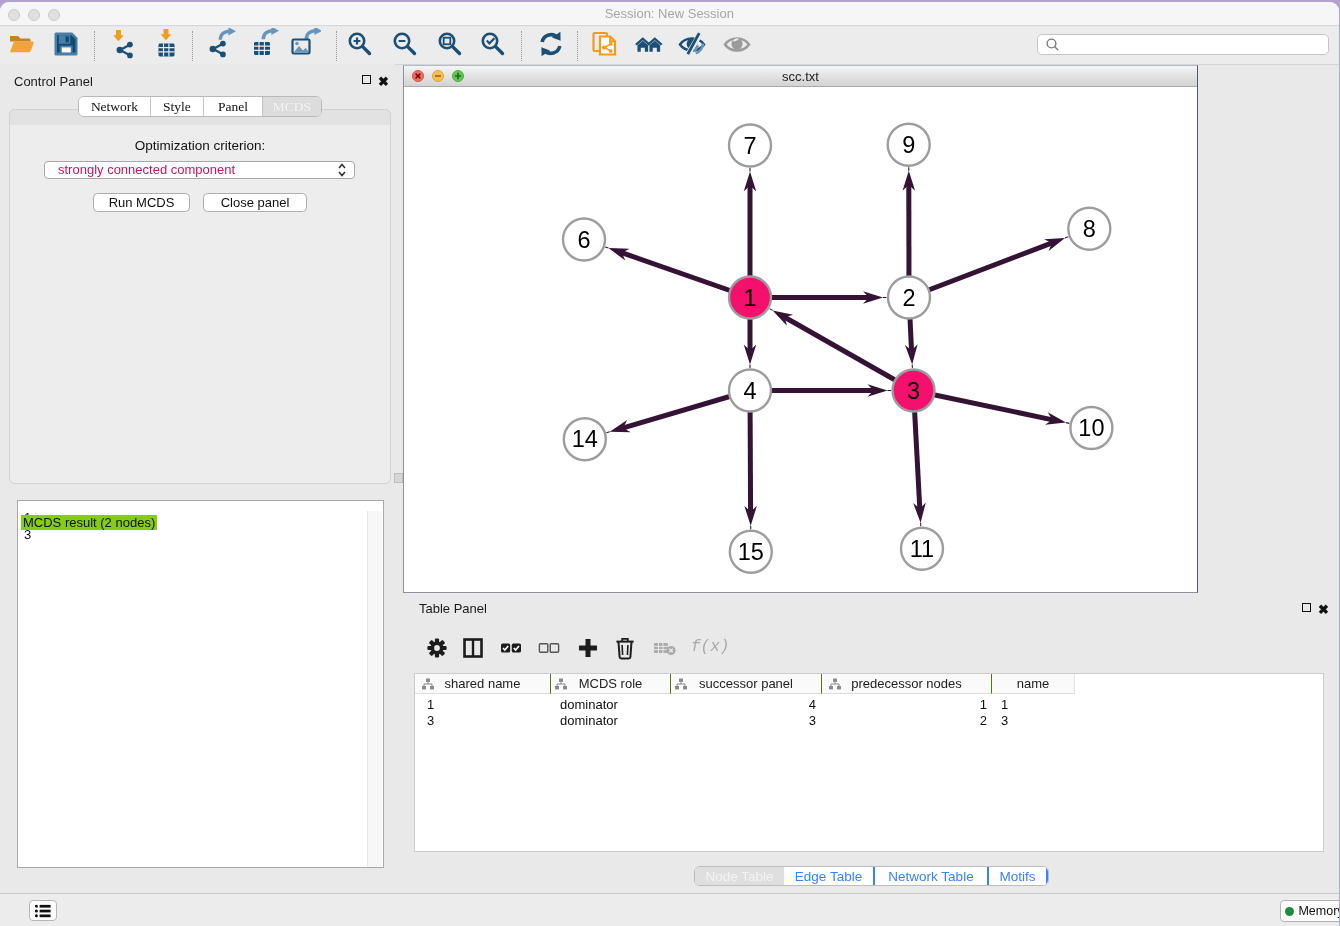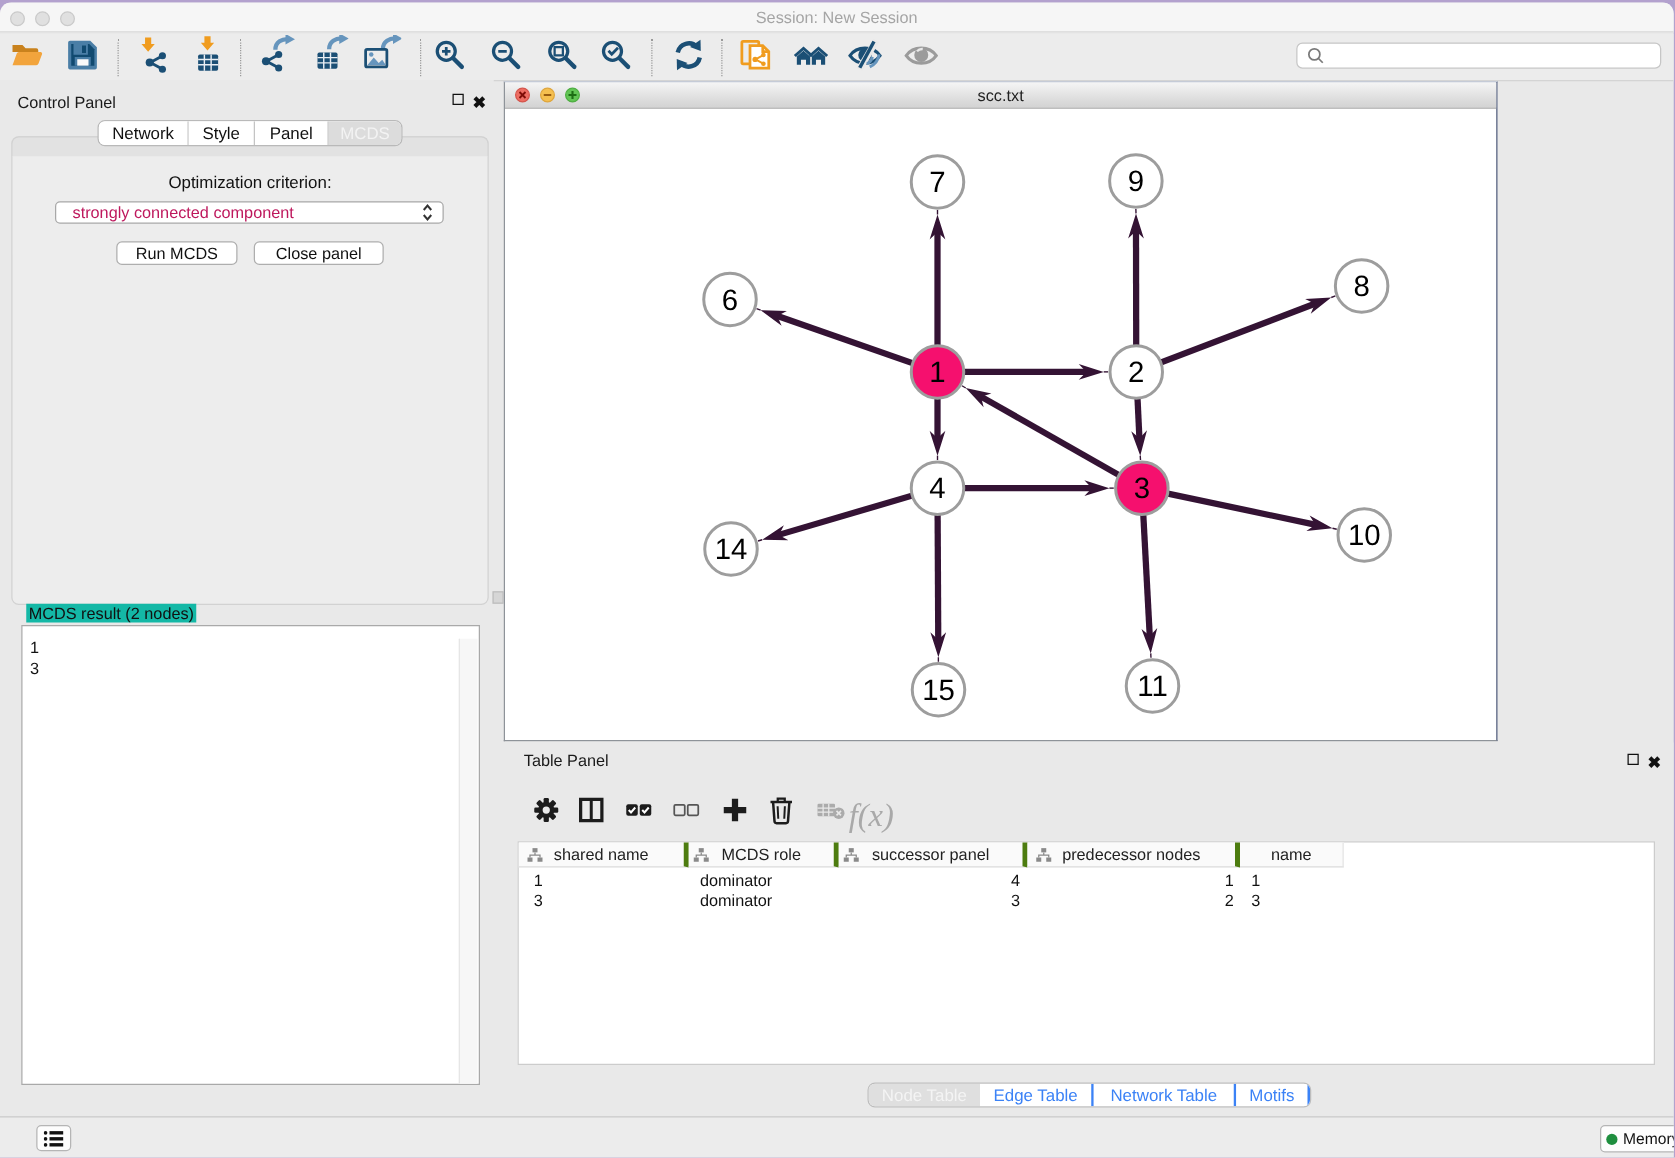--- a/index.html
+++ b/index.html
@@ -20,44 +20,44 @@
   border:1px solid #c6c6c6; border-radius:5px; }
 .cpanel { position:absolute; left:0; top:62px; width:395px; height:829px; background:#e9e9e9; }
 .phead { font-size:13px; color:#1a1a1a; }
 .flbtn { position:absolute; width:9px; height:9px; border:1.6px solid #111; }
 .xbtn  { position:absolute; font-size:13px; font-weight:bold; color:#111; line-height:9px; }
 .innerpanel { position:absolute; left:9px; top:45px; width:382px; height:375px; background:#ededed;
   border:1px solid #d2d2d2; border-radius:6px; }
 .innertop { position:absolute; left:9px; top:45px; width:382px; height:16px; background:#e2e2e2;
   border:1px solid #d2d2d2; border-bottom:none; border-radius:6px 6px 0 0; }
 .tabs { position:absolute; left:78px; top:32px; height:21px; display:flex;
-  border:1px solid #b9b9b9; border-radius:6px; overflow:hidden; background:#fff; }
+  border:1px solid #b9b9b9; border-radius:6px; overflow:hidden; background:#fff;font-family:Liberation Serif, serif; }
 .tab { font-size:13.5px; color:#111; text-align:center; line-height:19.5px; background:#fff;
   border-right:1px solid #c4c4c4; }
 .tabsel { background:#dcdcdc; color:#f3f3f3; border-right:none; }
 select, .combo { position:absolute; }
 .combo { left:44px; top:97px; width:311px; height:18px; background:#fff; border:1px solid #a8a8a8;
   border-radius:4px; font-size:13px; color:#be185d; line-height:16px; padding-left:13px; }
 .btn { position:absolute; height:19px; background:#fff; border:1px solid #aeaeae; border-radius:4.5px;
   font-size:13px; color:#111; text-align:center; line-height:17px; }
 .fieldset { position:absolute; left:17px; top:436px; width:367px; height:368px;
   border:1px solid #a9a9a9; background:#fff; }
-.legend { position:absolute; left:21px; top:419px; background:#14b8a6; font-size:13px; color:#111;
+.legend { position:absolute; left:21px; top:451px; background:#84cc16; font-size:13px; color:#111;
   padding:0 2px; }
 .netframe { position:absolute; left:403px; top:62.5px; width:795px; height:528.5px;
   border:1px solid #8e9399; border-top:1.5px solid #b4bccc; border-right:1.6px solid #4d5878;
   background:#fff; }
 .nettitle { position:absolute; left:0; top:0; width:100%; height:21px;
   background:linear-gradient(#f5f5f5,#dcdcdc 70%,#d3d3d3); border-bottom:1px solid #a9a9a9; }
 .ntl { position:absolute; top:4.5px; width:12px; height:12px; border-radius:50%; }
 .nettitletext { position:absolute; top:3px; width:100%; text-align:center; font-size:13px; color:#222; }
 .tpanel { position:absolute; left:403px; top:592px; width:935.6px; height:299px; background:#e9e9e9; }
 .tbl { position:absolute; left:11px; top:79px; width:910px; height:179px; background:#fff;
   border:1px solid #cccccc; }
-.th { position:absolute; top:0; height:20px; background:#fafafa; border-right:4px solid #4d7c0f;
+.th { position:absolute; top:0; height:20px; background:#fafafa; border-right:1px solid #4d7c0f;
   border-bottom:1px solid #dcdcdc; font-size:13px; color:#222; text-align:center; line-height:20px; }
 .td { position:absolute; font-size:13px; color:#111; height:16px; line-height:16px; }
 .btabs { position:absolute; left:291px; top:272px; height:20px; display:flex; border:1px solid #bdbdbd;
   border-radius:6px; overflow:hidden; background:#fff; }
 .btab { font-size:13.5px; color:#3b82f6; text-align:center; line-height:19px; background:#fff;
   border-right:2px solid #3b82f6; }
 .statusbar { position:absolute; left:0; top:891px; width:100%; height:33px; background:#ececec;
   border-top:1px solid #c9c9c9; }
 .sbtn { position:absolute; background:#fdfdfd; border:1px solid #b5b5b5; border-radius:4px;margin-left:19px; }
 </style></head><body>
@@ -377,21 +377,21 @@
       </svg>
       <svg class="tbi" style="left:248.0px;top:41.0px" width="26" height="26" viewBox="-13 -13 26 26">
         <rect x="-10" y="-5" width="14" height="10" rx="1" fill="#ababab"></rect>
         <line x1="-10" y1="-1.6" x2="4" y2="-1.6" stroke="#e9e9e9" stroke-width="1"></line>
         <line x1="-10" y1="1.6" x2="4" y2="1.6" stroke="#e9e9e9" stroke-width="1"></line>
         <line x1="-5.5" y1="-5" x2="-5.5" y2="5" stroke="#e9e9e9" stroke-width="1"></line>
         <line x1="-1" y1="-5" x2="-1" y2="5" stroke="#e9e9e9" stroke-width="1"></line>
         <circle cx="7" cy="2.5" r="4.6" fill="#ababab"></circle>
         <path d="M5.2,0.7 l3.6,3.6 M8.8,0.7 l-3.6,3.6" stroke="#e9e9e9" stroke-width="1.3"></path>
       </svg>
-    <div class="abs" style="left:276px;top:44px;font-family:Liberation Serif, serif;font-style:italic;font-size:26px;color:#a9a9a9">f(x)</div>
+    <div class="abs" style="left:288px;top:44px;font-family:Liberation Mono, monospace;font-style:italic;font-size:16px;color:#a9a9a9">f(x)</div>
     <div class="tbl">
       <div class="th" style="left:0;width:136px">shared name</div>
       <div class="th" style="left:136px;width:120px">MCDS role</div>
       <div class="th" style="left:256px;width:151px">successor panel</div>
       <div class="th" style="left:407px;width:170px">predecessor nodes</div>
       <div class="th" style="left:577px;width:83px;border-right:1px solid #e4e4e4">name</div>
       <svg class="tbi" style="left:5.800000000000001px;top:3px" width="14" height="14" viewBox="0 0 14 14">
           <rect x="5" y="1.5" width="4" height="3.4" fill="#8a8a8a"></rect>
           <rect x="1" y="9" width="4" height="3.4" fill="#8a8a8a"></rect>
           <rect x="9" y="9" width="4" height="3.4" fill="#8a8a8a"></rect>

